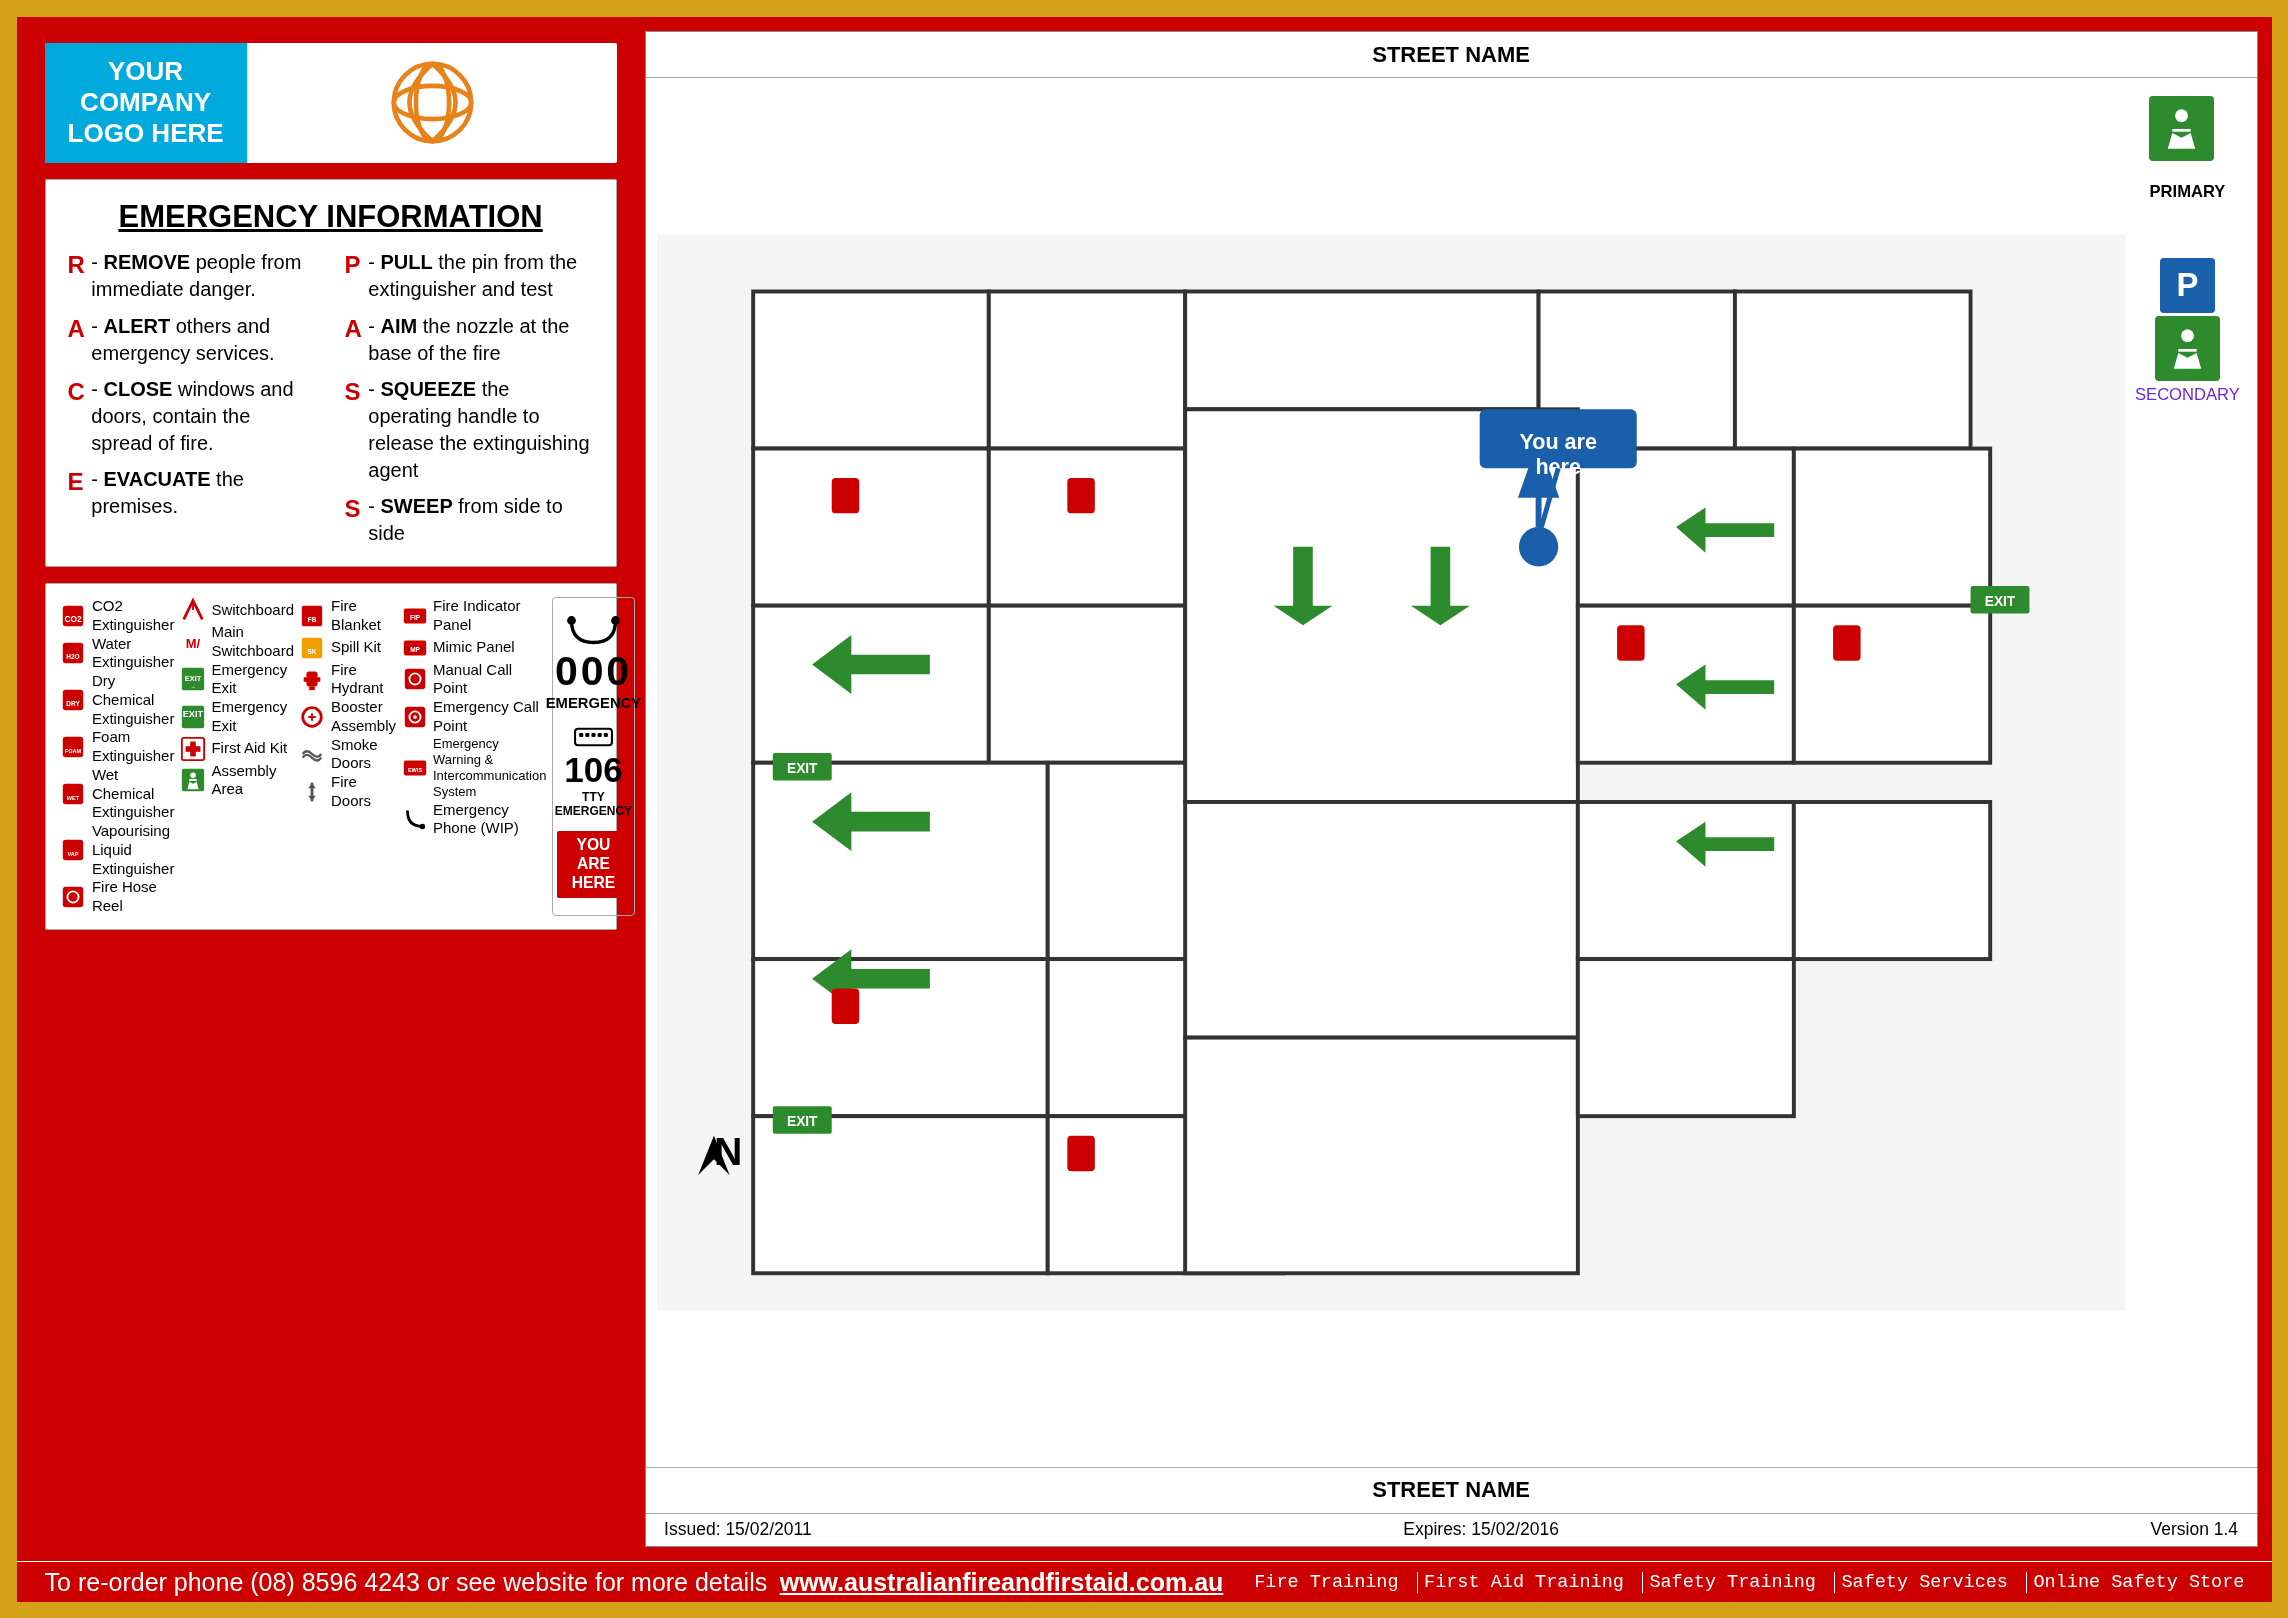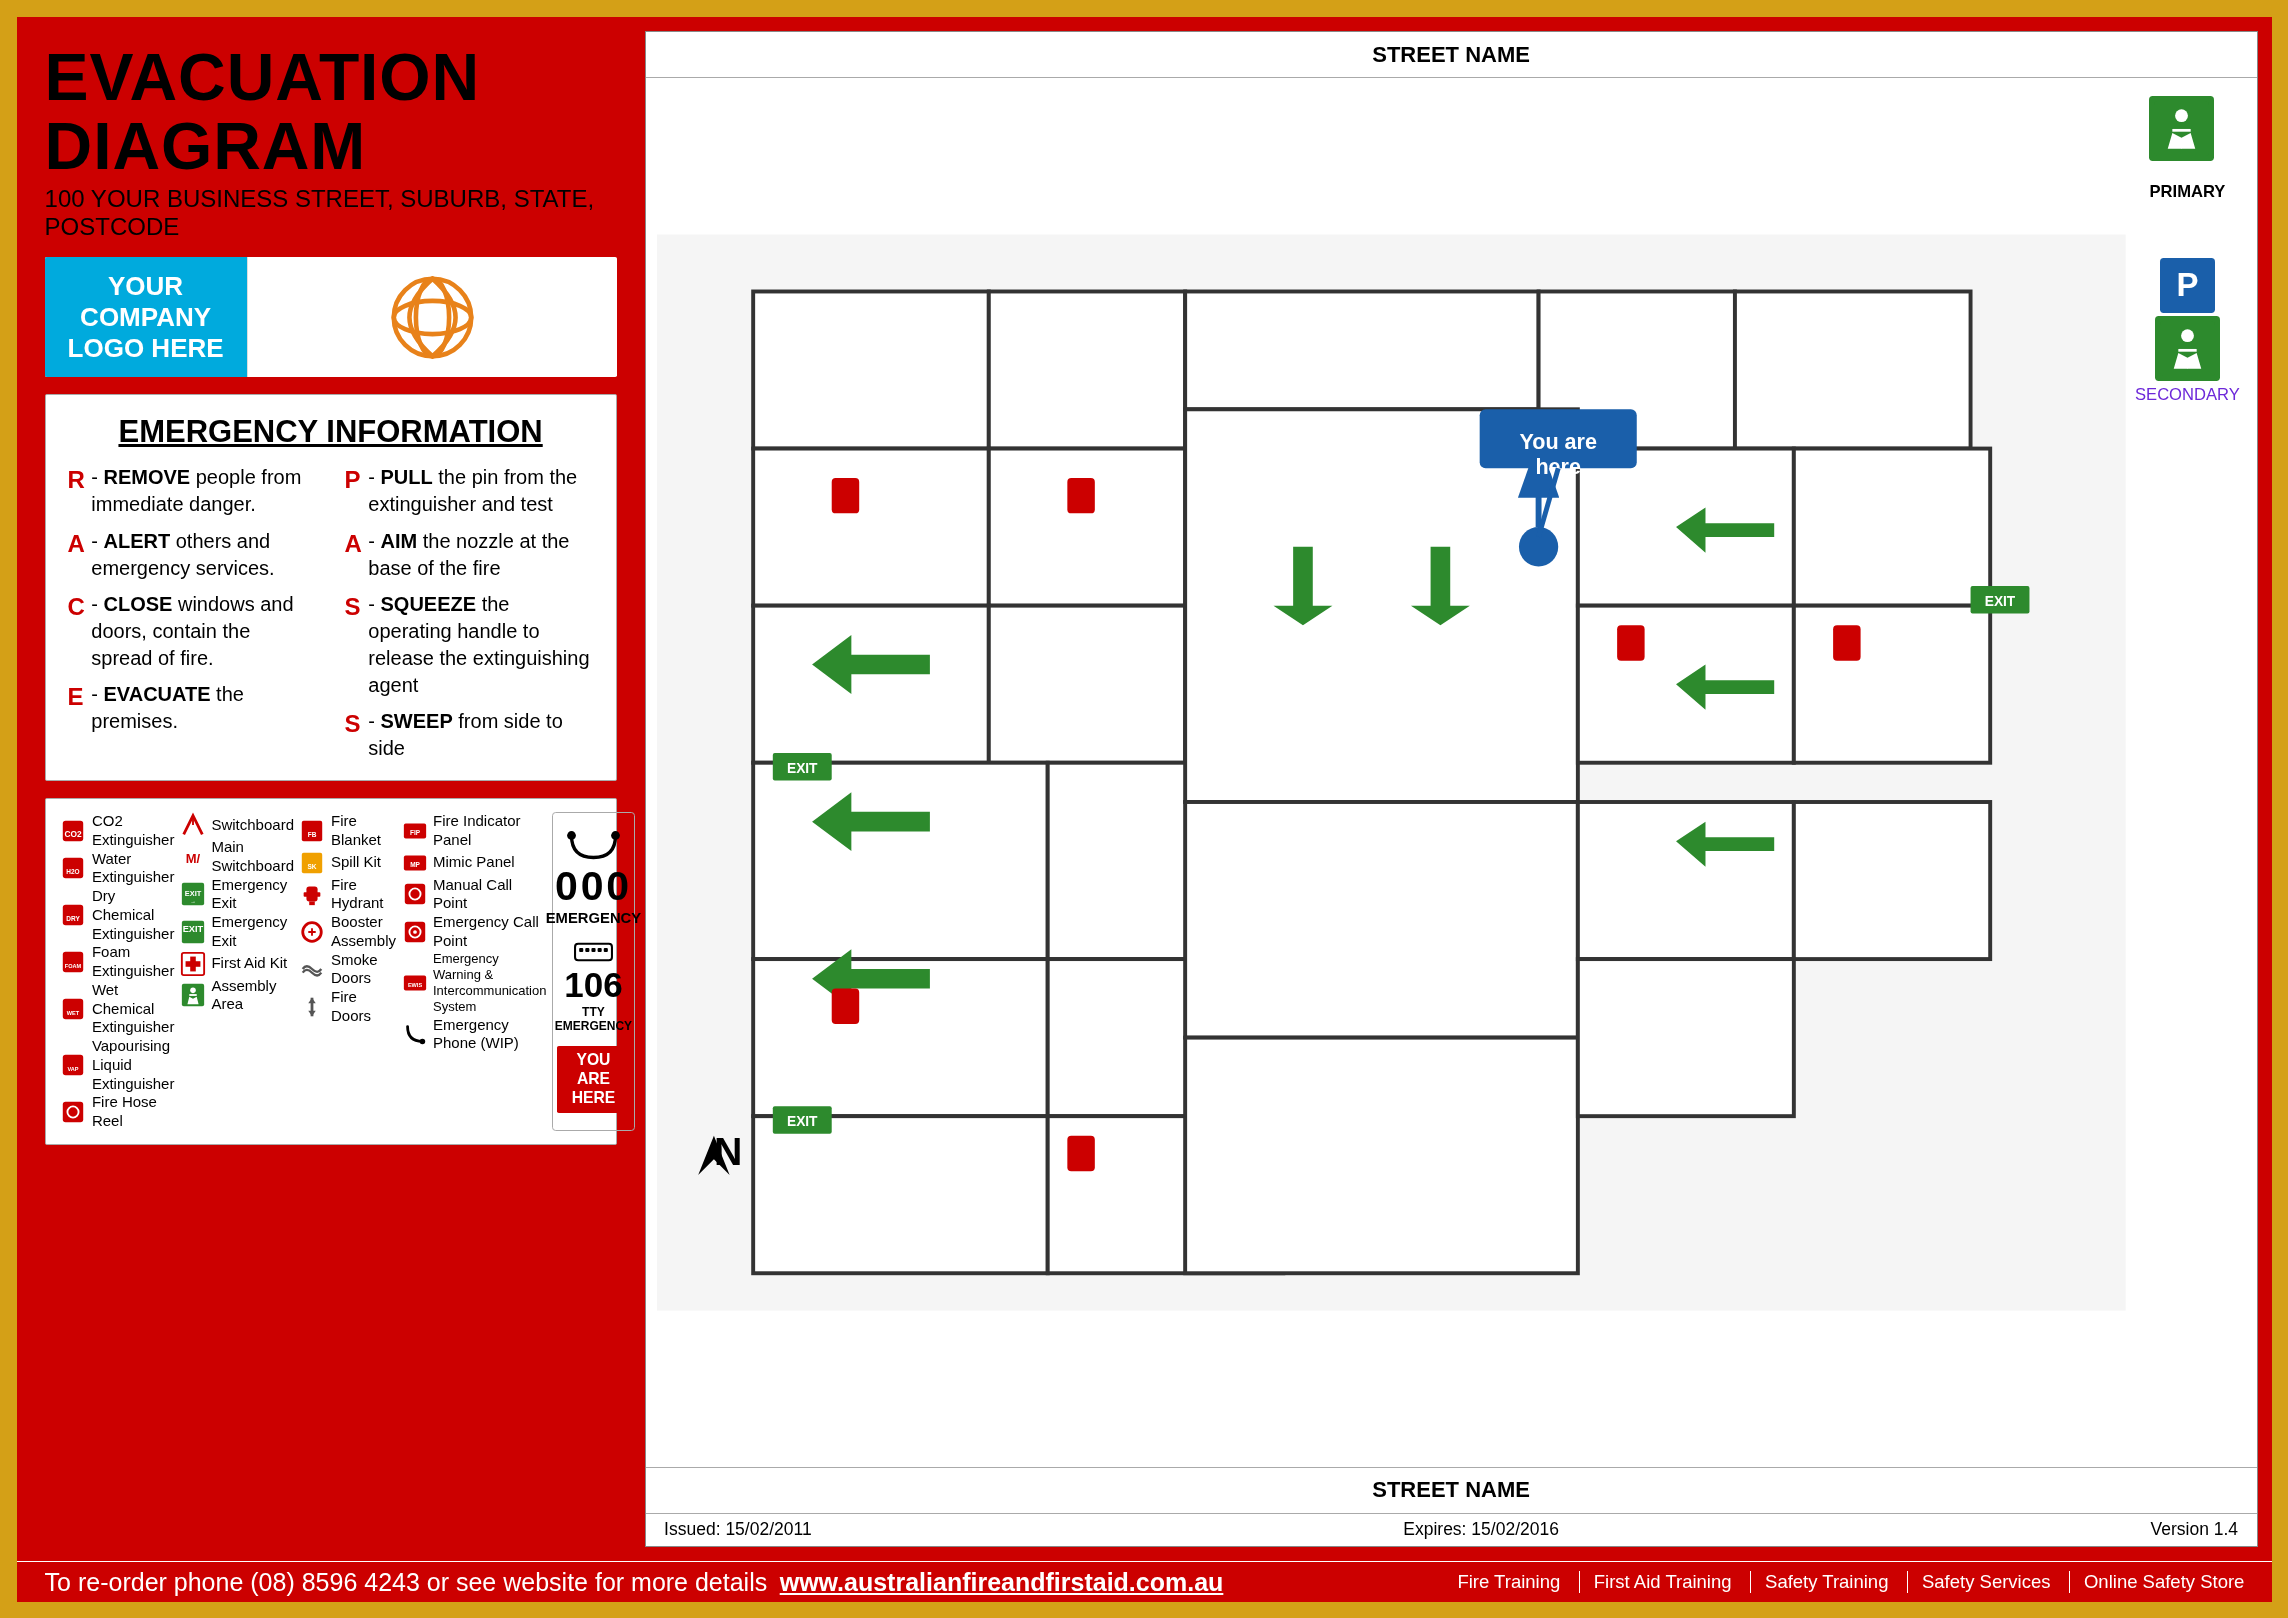--- a/index.html
+++ b/index.html
@@ -323,47 +323,44 @@
     .bottom-left {
       font-size: 25px;
       color: #fff;
     }
     .bottom-left a {
       color: #fff;
       font-weight: 700;
     }
     .bottom-right {
       display: flex;
-      gap: 14px;
+      gap: 6px;
       font-size: 18.5px;
       color: #fff;
+      font-family: Liberation Mono, monospace;
     }
     .bottom-right span {
       border-right: 0.9px solid #fff;
       padding-right: 18.5px;
     }
     .bottom-right span:last-child {
       border-right: none;
       padding-right: 0;
     }
   </style>
 </head>
 <body>
 
 <div class="outer-border">
   <div class="inner-container">
 
     <div class="top-section">
 
       <div class="left-panel">
 
-        <div class="title-block">
-          <div class="evac-title">EVACUATION DIAGRAM</div>
-          <div class="evac-subtitle">100 YOUR BUSINESS STREET, SUBURB, STATE, POSTCODE</div>
-        </div>
 
         <div class="logo-row">
           <div class="company-logo-box">YOUR COMPANY LOGO HERE</div>
           <div class="brand-logo-area">
 
             <svg class="brand-icon" viewBox="0 0 90 90" xmlns="http://www.w3.org/2000/svg">
               <circle cx="45" cy="45" r="42" fill="none" stroke="#e8821a" stroke-width="5"></circle>
               <ellipse cx="45" cy="45" rx="18" ry="42" fill="none" stroke="#e8821a" stroke-width="5"></ellipse>
               <ellipse cx="45" cy="45" rx="42" ry="18" fill="none" stroke="#e8821a" stroke-width="5"></ellipse>
               <path d="M45,3 Q70,25 70,45 Q70,65 45,87 Q20,65 20,45 Q20,25 45,3Z" fill="none" stroke="#e8821a" stroke-width="5"></path>

